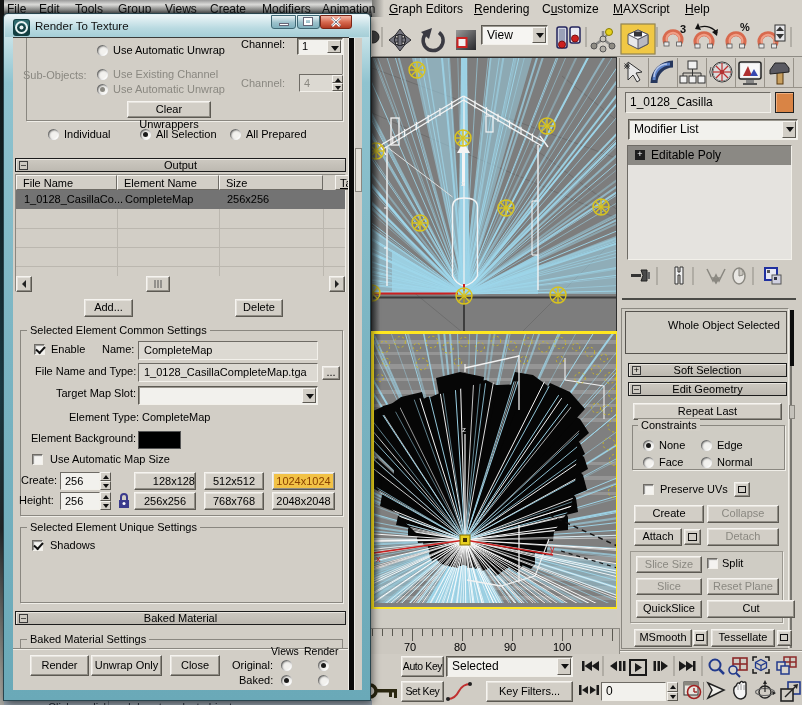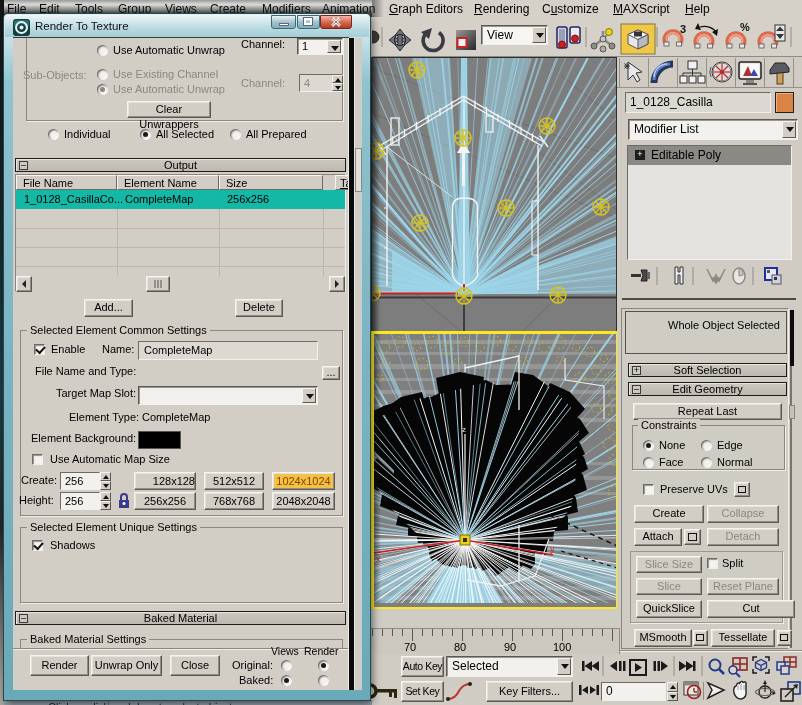--- a/index.html
+++ b/index.html
@@ -1160,40 +1160,40 @@
     <div class="spin" style="left:319px;top:37px;height:16px;">
       <div class="u"></div>
       <div class="d"></div>
     </div>
     <div class="radio gsel" style="left:84px;top:46px;"></div>
     <div class="lbl gray" style="left:100px;top:45px;">Use Automatic Unwrap</div>
     <div class="btn" style="left:114px;top:63px;width:84px;height:17px;">Clear Unwrappers</div>
     <div class="radio" style="left:35px;top:91px;"></div>
     <div class="lbl" style="left:51px;top:90px;">Individual</div>
     <div class="radio sel" style="left:127px;top:91px;"></div>
-    <div class="lbl" style="left:143px;top:90px;">All Selected</div>
+    <div class="lbl" style="left:143px;top:90px;">All Selection</div>
     <div class="radio" style="left:217px;top:91px;"></div>
     <div class="lbl" style="left:233px;top:90px;">All Prepared</div>
     <div class="roll" style="left:2px;top:120px;width:331px;"><span class="pm">–</span>Output</div>
     <div class="abs" style="left:2px;top:136px;width:331px;height:118px;background:#d2cec6;border:1px solid;border-color:#8a8780 #f0eee8 #f0eee8 #8a8780;">
  <div class="abs" style="left:0;top:0;width:329px;height:15px;">
   <div class="abs" style="left:0;top:0;width:101px;height:15px;background:#d2cec6;border:1px solid;border-color:#f6f4f0 #6e6b65 #6e6b65 #f6f4f0;">
           <div class="lbl" style="left:6px;top:1px;">File Name</div>
         </div>
   <div class="abs" style="left:101px;top:0;width:102px;height:15px;background:#d2cec6;border:1px solid;border-color:#f6f4f0 #6e6b65 #6e6b65 #f6f4f0;">
           <div class="lbl" style="left:6px;top:1px;">Element Name</div>
         </div>
   <div class="abs" style="left:203px;top:0;width:104px;height:15px;background:#d2cec6;border:1px solid;border-color:#f6f4f0 #6e6b65 #6e6b65 #f6f4f0;">
           <div class="lbl" style="left:6px;top:1px;">Size</div>
         </div>
   <div class="abs" style="left:307px;top:0;width:22px;height:15px;background:#d2cec6;border:1px solid;border-color:#f6f4f0 #6e6b65 #6e6b65 #f6f4f0;margin-left:12px;">
           <div class="lbl" style="left:4px;top:1px;text-decoration:underline;">Targ</div>
         </div>
  </div>
- <div class="abs" style="left:0;top:15px;width:329px;height:19px;background:#14b8a6;">
+ <div class="abs" style="left:0;top:15px;width:329px;height:19px;background:#737373;">
   <div class="lbl" style="left:8px;top:3px;">1_0128_CasillaCo...</div>
   <div class="lbl" style="left:109px;top:3px;">CompleteMap</div>
   <div class="lbl" style="left:211px;top:3px;">256x256</div>
  </div>
  <div class="abs" style="left:101px;top:34px;width:1px;height:67px;background:#bbb7af;"></div>
  <div class="abs" style="left:203px;top:34px;width:1px;height:67px;background:#bbb7af;"></div>
  <div class="abs" style="left:307px;top:34px;width:1px;height:67px;background:#bbb7af;"></div>
  <div class="abs" style="left:0;top:53px;width:329px;height:1px;background:#bbb7af;"></div>
  <div class="abs" style="left:0;top:72px;width:329px;height:1px;background:#bbb7af;"></div>
  <div class="abs" style="left:0;top:91px;width:329px;height:1px;background:#bbb7af;"></div>
@@ -1215,20 +1215,21 @@
 </div>
     <div class="btn" style="left:71px;top:261px;width:49px;height:18px;">Add...</div>
     <div class="btn" style="left:222px;top:261px;width:48px;height:18px;">Delete</div>
     <div class="fs" style="left:7px;top:292px;width:323px;height:186px;"></div>
     <div class="fslab" style="left:14px;top:286px;">Selected Element Common Settings</div>
     <div class="chk on" style="left:21px;top:306px;"></div>
     <div class="lbl" style="left:38px;top:305px;">Enable</div>
     <div class="lbl" style="left:89px;top:305px;">Name:</div>
     <div class="sunk" style="left:125px;top:303px;width:180px;height:19px;font-size:11px;line-height:17px;padding-left:5px;">CompleteMap</div>
     <div class="lbl" style="left:22px;top:327px;">File Name and Type:</div>
+    <div class="sunk" style="left:125px;top:325px;width:180px;height:19px;font-size:11px;line-height:17px;padding-left:5px;">1_0128_CasillaCompleteMap.tga</div>
     <div class="btn" style="left:309px;top:328px;width:18px;height:14px;line-height:10px;">...</div>
     <div class="lbl" style="left:43px;top:349px;">Target Map Slot:</div>
     <div class="combo" style="left:125px;top:348px;width:180px;height:19px;background:#f2f1ed;">
       <span class="cbtn"></span>
     </div>
     <div class="lbl" style="left:56px;top:373px;">Element Type:</div>
     <div class="lbl" style="left:129px;top:373px;">CompleteMap</div>
     <div class="lbl" style="left:18px;top:394px;">Element Background:</div>
     <div class="abs" style="left:125px;top:393px;width:43px;height:18px;background:#000;border:1px solid #555;"></div>
     <div class="chk" style="left:19px;top:416px;"></div>

